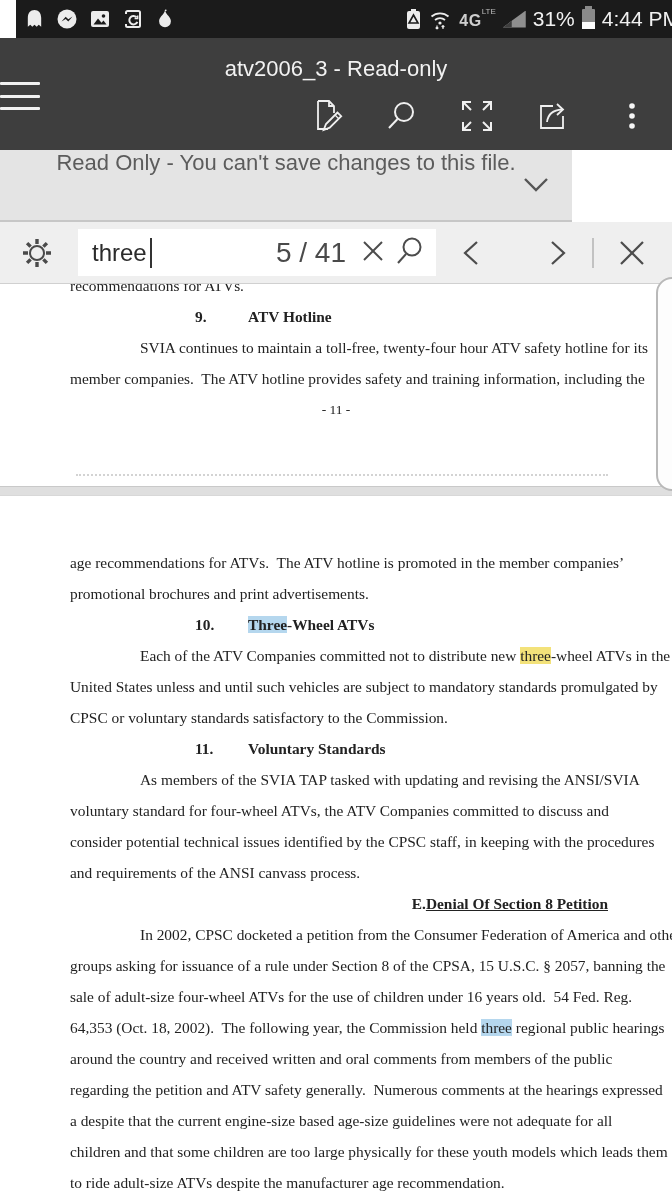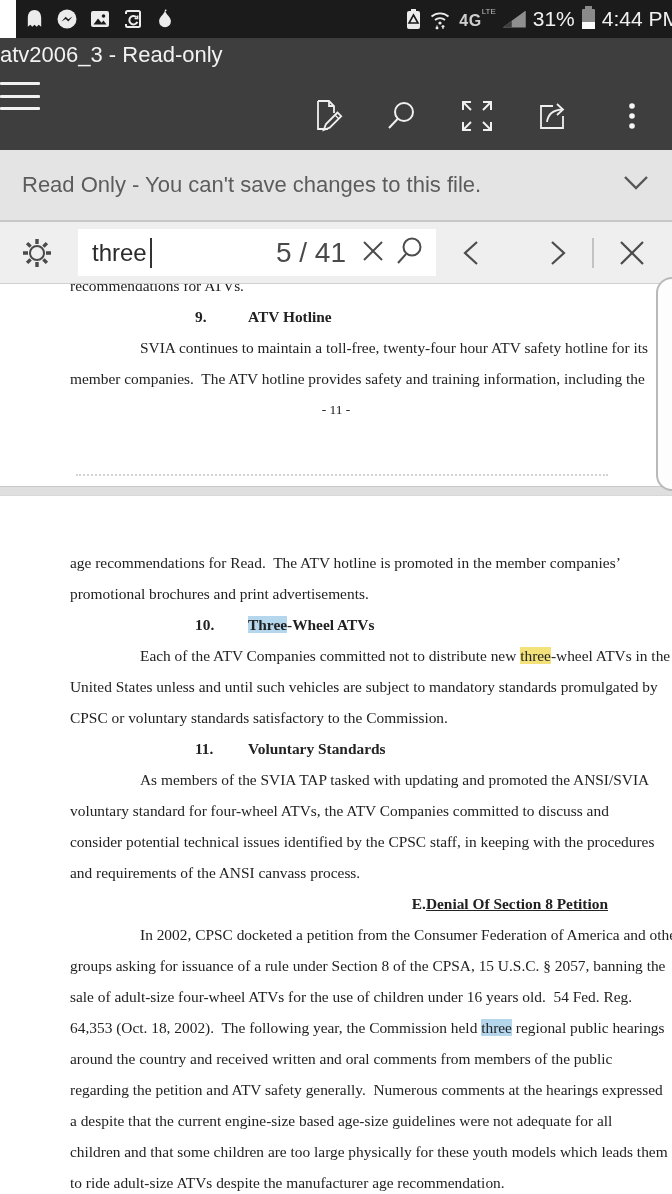--- a/index.html
+++ b/index.html
@@ -17,30 +17,30 @@
   .sig-tri { width:23px; height:17px; background:#8f8f8f;
              clip-path:polygon(100% 0,100% 100%,0 100%); position:relative; }
   .sig-tri .dark { position:absolute; left:0; bottom:0; width:9px; height:7px; background:#3d3d3d;
              clip-path:polygon(100% 0,100% 100%,0 100%); }
   .batt { width:13px; height:20px; background:#8a8a8a; position:relative; border-radius:1px; }
   .batt:before { content:""; position:absolute; top:-3px; left:3px; width:7px; height:3px; background:#8a8a8a; }
   .batt .lvl { position:absolute; bottom:0; left:0; width:100%; height:34%; background:#fdfdfd; }
 
   
   .app-bar { position:absolute; top:38px; left:0; width:672px; height:112px; background:#3e3e3e; }
-  .app-title { padding-top:4px; color:#f2f2f2; font-size:22px; }
+  .app-title { text-align:center; padding-top:18px; color:#f2f2f2; font-size:22px; }
   .toolbar { position:absolute; top:44px; left:0; right:0; height:68px; }
   .tb-btn { position:absolute; top:14px; width:40px; height:40px; cursor:pointer; }
   .tb-btn svg { display:block; }
   .hamburger { left:16px; top:20px; width:40px; height:28px; display:flex; flex-direction:column; justify-content:space-between; }
   .hamburger div { height:3px; background:#f1f1f1; border-radius:1px; }
 
   
-  .banner { position:absolute; top:150px; left:0; width:672px; height:72px; background:#e4e4e4;
-            border-bottom:2px solid #c7c7c7; display:flex; align-items:center; padding:0 22px; }
+  .banner { position:absolute; top:150px; left:0; width:572px; height:72px; background:#e4e4e4;
+            border-bottom:2px solid #c7c7c7; display:flex; align-items:center; padding:0 22px;flex-direction:column; }
   .banner-text { font-size:22px; color:#5c5c5c; }
   .banner-chevron { margin-left:auto; }
 
   
   .find-bar { position:absolute; top:222px; left:0; width:672px; height:62px; background:#efefef;
               border-bottom:1px solid #d0d0d0; }
   .gear { position:absolute; left:18px; top:12px; }
   .search-field { position:absolute; left:78px; top:7px; width:358px; height:47px; background:#fff;
                   display:flex; align-items:center; padding:0 10px 0 14px; }
   .query { font-size:24px; color:#2b2b2b; }
@@ -251,28 +251,28 @@
         <div class="doc-line heading"><span class="h-num">9.</span><span><span>ATV Hotline</span></span></div>
         <div class="doc-line para indent"><span><span>SVIA continues to maintain a toll-free, twenty-four hour ATV safety hotline for its</span></span></div>
         <div class="doc-line para"><span><span>member companies.  The ATV hotline provides safety and training information, including the</span></span></div>
         <div class="doc-line footer"><span><span>- 11 -</span></span></div>
       </div>
     <div class="speckle"></div>
   </div>
   <div class="page-gap"></div>
   <div class="page page2">
     <div class="page2-inner" id="p2lines">
-        <div class="doc-line para"><span><span>age recommendations for Read.  The ATV hotline is promoted in the member companies’</span></span></div>
+        <div class="doc-line para"><span><span>age recommendations for ATVs.  The ATV hotline is promoted in the member companies’</span></span></div>
         <div class="doc-line para"><span><span>promotional brochures and print advertisements.</span></span></div>
         <div class="doc-line heading"><span class="h-num">10.</span><span><span class="hl-blue">Three</span><span>-Wheel ATVs</span></span></div>
         <div class="doc-line para indent"><span><span>Each of the ATV Companies committed not to distribute new </span><span class="hl-yellow">three</span><span>-wheel ATVs in the</span></span></div>
         <div class="doc-line para"><span><span>United States unless and until such vehicles are subject to mandatory standards promulgated by</span></span></div>
         <div class="doc-line para"><span><span>CPSC or voluntary standards satisfactory to the Commission.</span></span></div>
         <div class="doc-line heading"><span class="h-num">11.</span><span><span>Voluntary Standards</span></span></div>
-        <div class="doc-line para indent"><span><span>As members of the SVIA TAP tasked with updating and promoted the ANSI/SVIA</span></span></div>
+        <div class="doc-line para indent"><span><span>As members of the SVIA TAP tasked with updating and revising the ANSI/SVIA</span></span></div>
         <div class="doc-line para"><span><span>voluntary standard for four-wheel ATVs, the ATV Companies committed to discuss and</span></span></div>
         <div class="doc-line para"><span><span>consider potential technical issues identified by the CPSC staff, in keeping with the procedures</span></span></div>
         <div class="doc-line para"><span><span>and requirements of the ANSI canvass process.</span></span></div>
         <div class="doc-line heading2"><span class="h-num">E.</span><span class="u"><span>Denial Of Section 8 Petition</span></span></div>
         <div class="doc-line para indent"><span><span>In 2002, CPSC docketed a petition from the Consumer Federation of America and other</span></span></div>
         <div class="doc-line para"><span><span>groups asking for issuance of a rule under Section 8 of the CPSA, 15 U.S.C. § 2057, banning the</span></span></div>
         <div class="doc-line para"><span><span>sale of adult-size four-wheel ATVs for the use of children under 16 years old.  54 Fed. Reg.</span></span></div>
         <div class="doc-line para"><span><span>64,353 (Oct. 18, 2002).  The following year, the Commission held </span><span class="hl-blue">three</span><span> regional public hearings</span></span></div>
         <div class="doc-line para"><span><span>around the country and received written and oral comments from members of the public</span></span></div>
         <div class="doc-line para"><span><span>regarding the petition and ATV safety generally.  Numerous comments at the hearings expressed</span></span></div>

